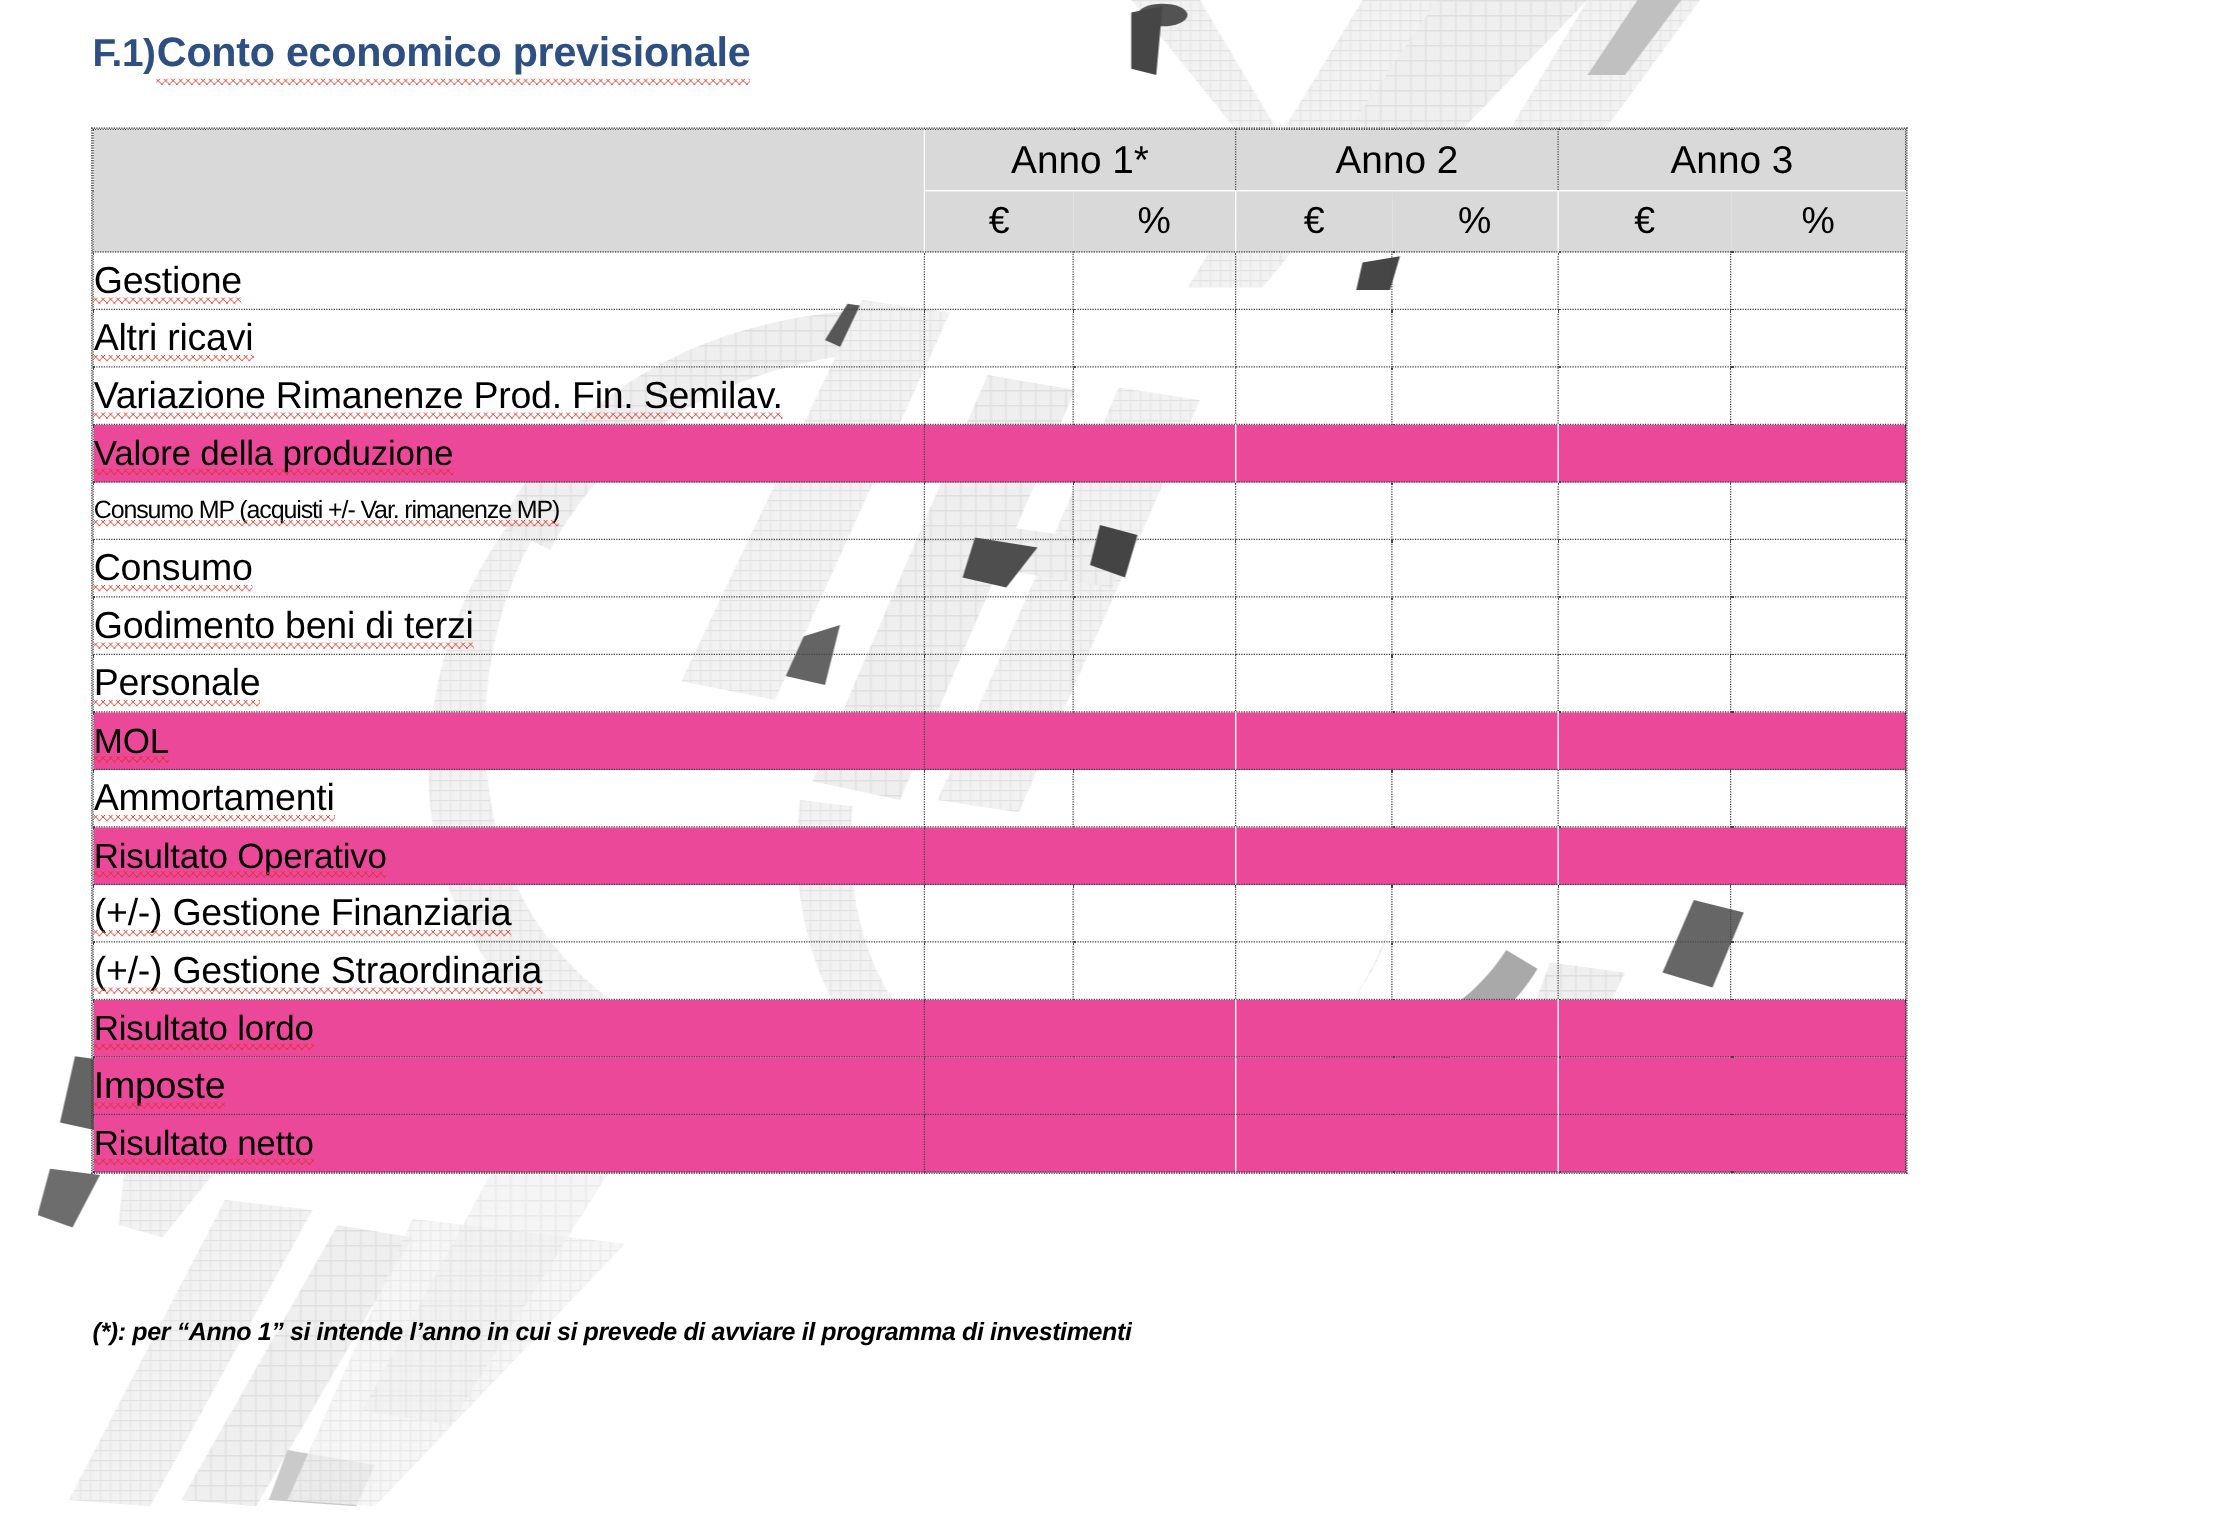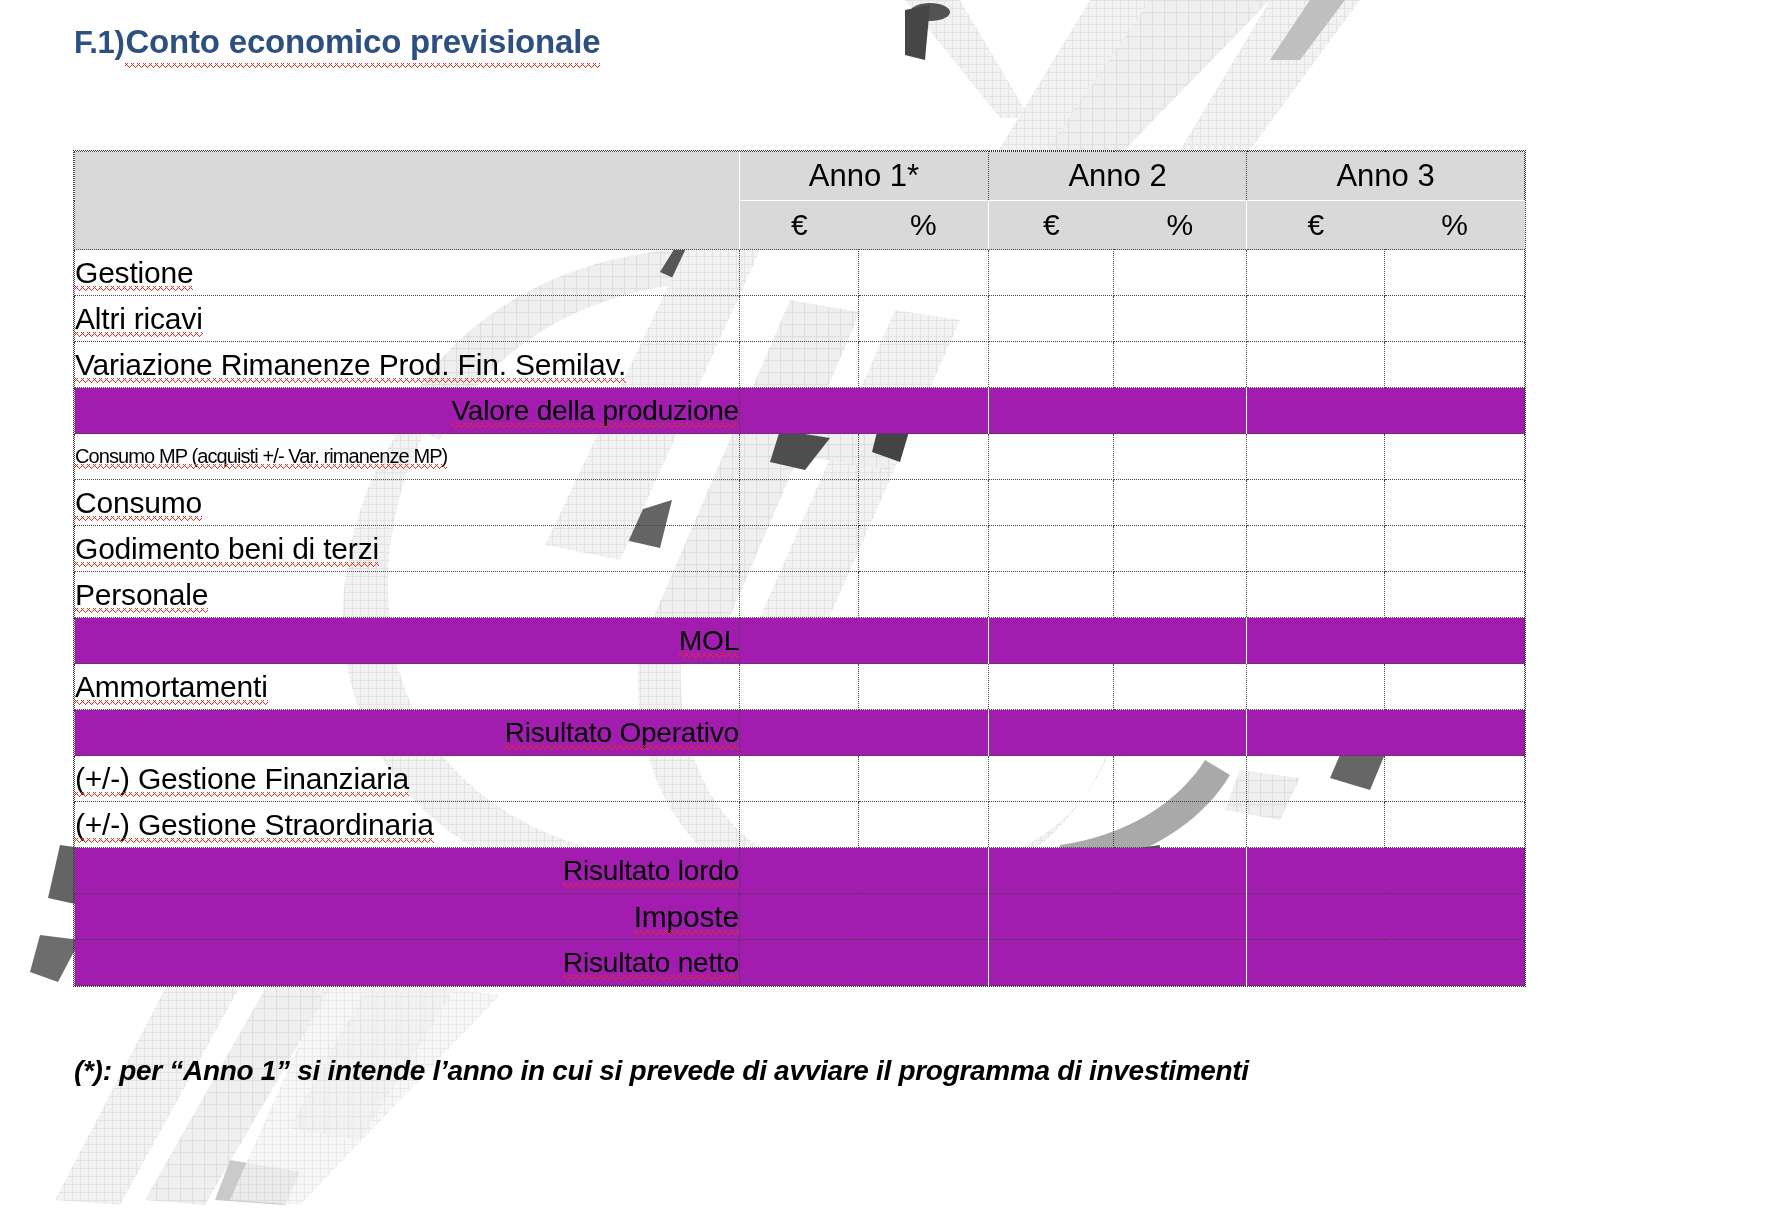--- a/index.html
+++ b/index.html
@@ -83,21 +83,20 @@
   
   #fin-table {
     position: absolute;
     left: 74px;
     top: 103px;
     width: 1450px;
     border-collapse: collapse;
     table-layout: fixed;
     font-size: 27px;
     color: #000000;
-    margin-top: 48px;
   }
   #fin-table td, #fin-table th {
     border: 1px dotted #444;
     padding: 0;
     margin: 0;
     font-weight: normal;
     vertical-align: middle;
   }
   
   #fin-table {
@@ -138,43 +137,42 @@
   }
   .rowlabel.small {
     font-size: 20px;
     letter-spacing: -0.9px;
   }
   .rowlabel.bold {
     font-weight: bold;
     font-size: 28px;
   }
   tr.shaded > td {
-    background: #a21caf;
-    text-align: right;
+    background: #ec4899;
   }
   .datacell {
     background: transparent;
   }
   .merged-band {
     background: #d9d9d9;
     border-left: none !important;
     border-right: 1px solid #ffffff !important;
   }
   .merged-band-last {
     background: #d9d9d9;
     border-left: none !important;
     border-right: 1px dotted #333 !important;
   }
 
   
   #footnote {
     position: absolute;
     left: 74px;
     top: 1055px;
-    font-size: 28px;
+    font-size: 20px;
     font-style: italic;
     font-weight: bold;
     color: #000;
     letter-spacing: -0.3px;
     white-space: nowrap;
   }
 </style>
 </head>
 <body>
 

